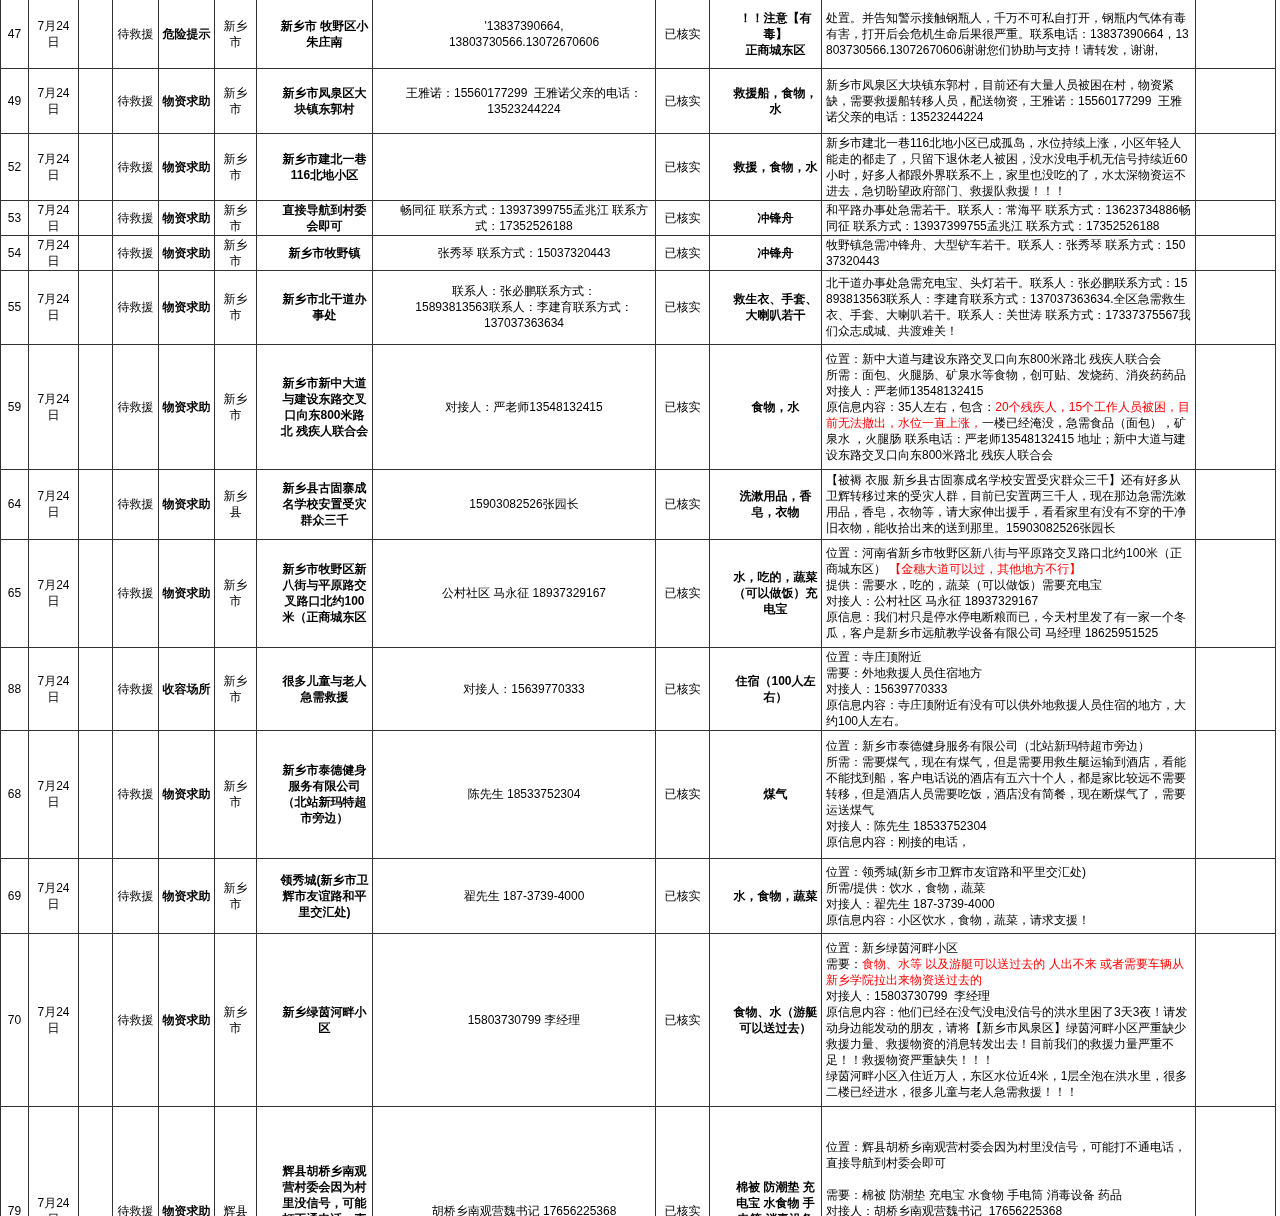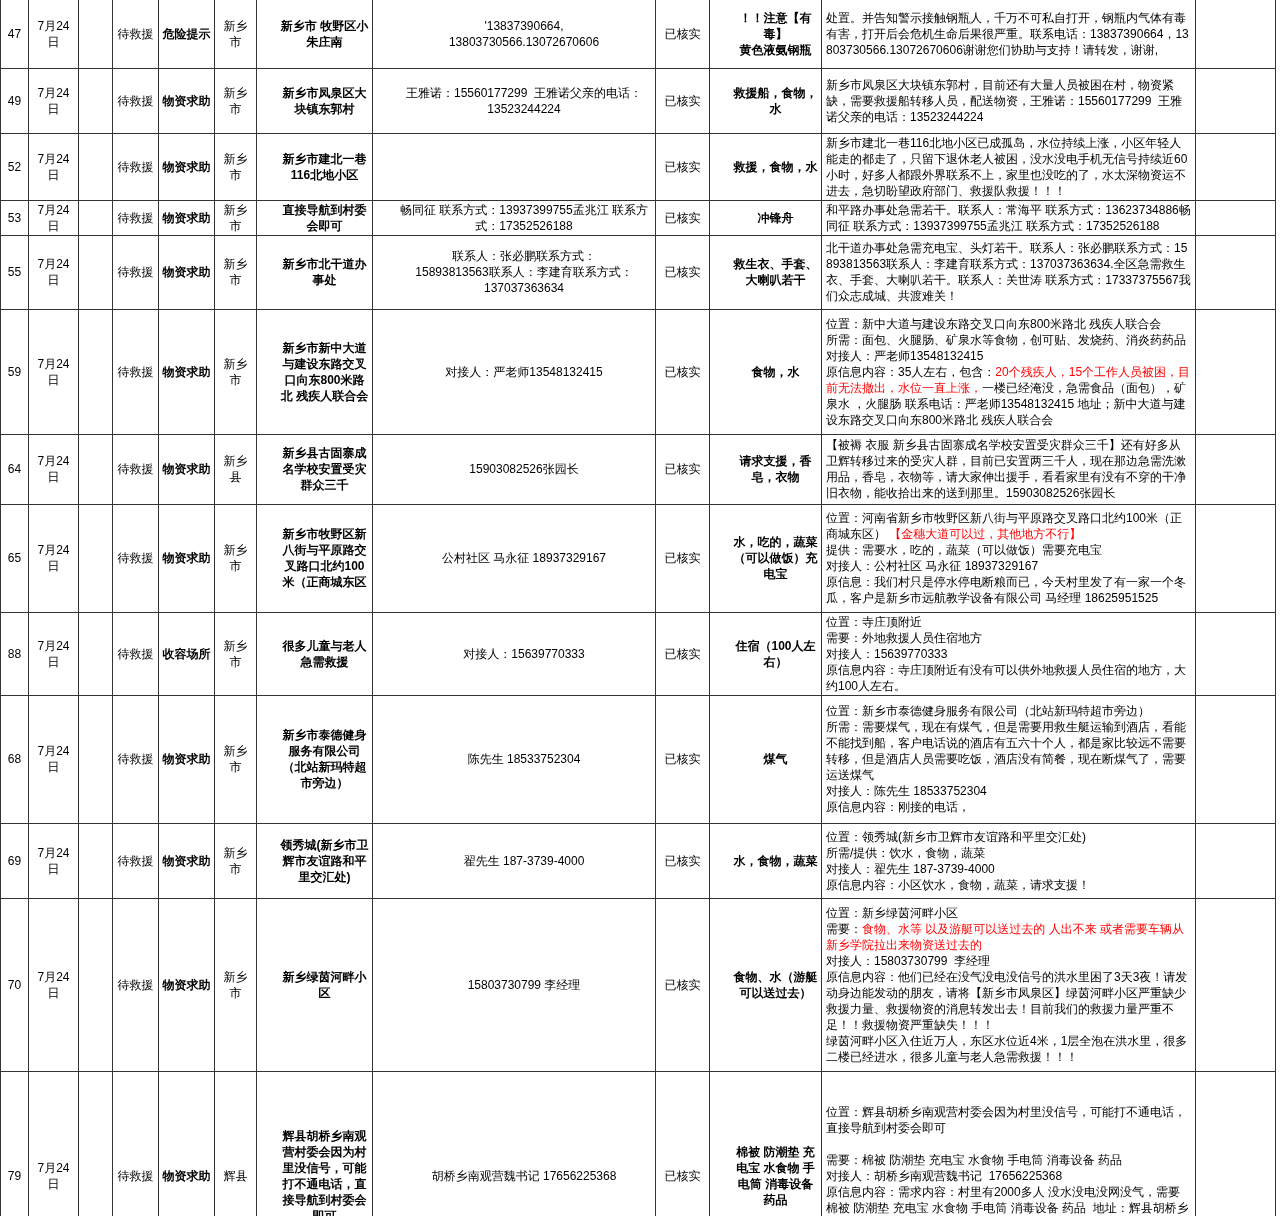--- a/index.html
+++ b/index.html
@@ -51,21 +51,21 @@
         <td class="c-date">7月24日</td>
         <td class="c-blank"></td>
         <td class="c-status">待救援</td>
         <td class="c-category">危险提示</td>
         <td class="c-region">新乡市</td>
         <td class="c-location">新乡市 牧野区小朱庄南</td>
         <td class="c-contact">'13837390664,
 13803730566.13072670606</td>
         <td class="c-verified">已核实</td>
         <td class="c-needs">！！注意【有毒】
-黄色液氨钢瓶</td>
+正商城东区</td>
         <td class="c-details"><span>处置。并告知警示接触钢瓶人，千万不可私自打开，钢瓶内气体有毒有害，打开后会危机生命后果很严重。联系电话：13837390664，13803730566.13072670606谢谢您们协助与支持！请转发，谢谢,</span></td>
         <td class="c-blank2"></td>
       </tr>
       <tr style="height: 65px;">
         <td class="c-id">49</td>
         <td class="c-date">7月24日</td>
         <td class="c-blank"></td>
         <td class="c-status">待救援</td>
         <td class="c-category">物资求助</td>
         <td class="c-region">新乡市</td>
@@ -95,20 +95,34 @@
         <td class="c-date">7月24日</td>
         <td class="c-blank"></td>
         <td class="c-status">待救援</td>
         <td class="c-category">物资求助</td>
         <td class="c-region">新乡市</td>
         <td class="c-location">直接导航到村委会即可</td>
         <td class="c-contact">畅同征 联系方式：13937399755孟兆江 联系方式：17352526188</td>
         <td class="c-verified">已核实</td>
         <td class="c-needs">冲锋舟</td>
         <td class="c-details"><span>和平路办事处急需若干。联系人：常海平 联系方式：13623734886畅同征 联系方式：13937399755孟兆江 联系方式：17352526188</span></td>
+        <td class="c-blank2"></td>
+      </tr>
+      <tr style="height: 33px;">
+        <td class="c-id">54</td>
+        <td class="c-date">7月24日</td>
+        <td class="c-blank"></td>
+        <td class="c-status">待救援</td>
+        <td class="c-category">物资求助</td>
+        <td class="c-region">新乡市</td>
+        <td class="c-location">新乡市牧野镇</td>
+        <td class="c-contact">张秀琴 联系方式：15037320443</td>
+        <td class="c-verified">已核实</td>
+        <td class="c-needs">冲锋舟</td>
+        <td class="c-details"><span>牧野镇急需冲锋舟、大型铲车若干。联系人：张秀琴 联系方式：15037320443</span></td>
         <td class="c-blank2"></td>
       </tr>
       <tr style="height: 74px;">
         <td class="c-id">55</td>
         <td class="c-date">7月24日</td>
         <td class="c-blank"></td>
         <td class="c-status">待救援</td>
         <td class="c-category">物资求助</td>
         <td class="c-region">新乡市</td>
         <td class="c-location">新乡市北干道办事处</td>
@@ -139,21 +153,21 @@
       <tr style="height: 70px;">
         <td class="c-id">64</td>
         <td class="c-date">7月24日</td>
         <td class="c-blank"></td>
         <td class="c-status">待救援</td>
         <td class="c-category">物资求助</td>
         <td class="c-region">新乡县</td>
         <td class="c-location">新乡县古固寨成名学校安置受灾群众三千</td>
         <td class="c-contact">15903082526张园长</td>
         <td class="c-verified">已核实</td>
-        <td class="c-needs">请求支援，香皂，衣物</td>
+        <td class="c-needs">洗漱用品，香皂，衣物</td>
         <td class="c-details"><span class="seg-bold">【被褥 衣服 新乡县古固寨成名学校安置受灾群众三千】</span><span>还有好多从卫辉转移过来的受灾人群，目前已安置两三千人，现在那边急需洗漱用品，香皂，衣物等，请大家伸出援手，看看家里有没有不穿的干净旧衣物，能收拾出来的送到那里。15903082526张园长</span></td>
         <td class="c-blank2"></td>
       </tr>
       <tr style="height: 108px;">
         <td class="c-id">65</td>
         <td class="c-date">7月24日</td>
         <td class="c-blank"></td>
         <td class="c-status">待救援</td>
         <td class="c-category">物资求助</td>
         <td class="c-region">新乡市</td>

